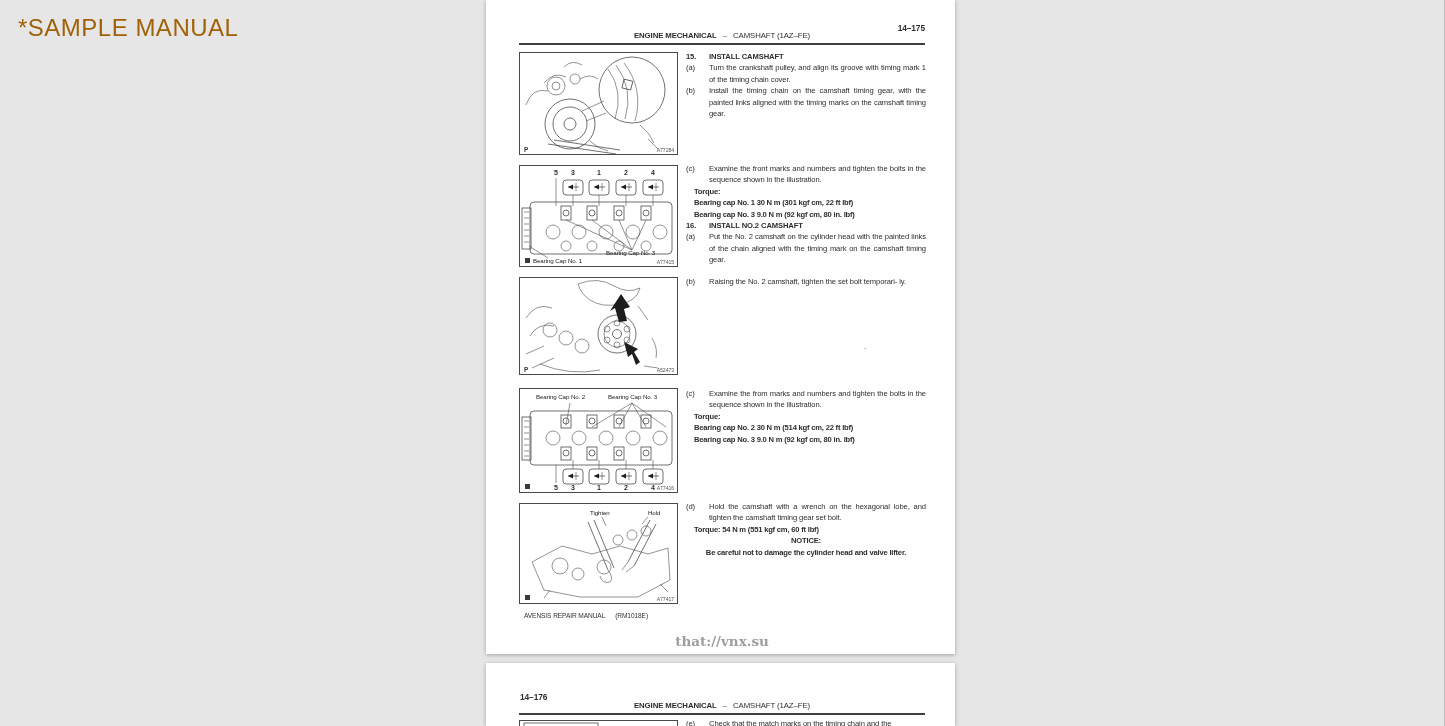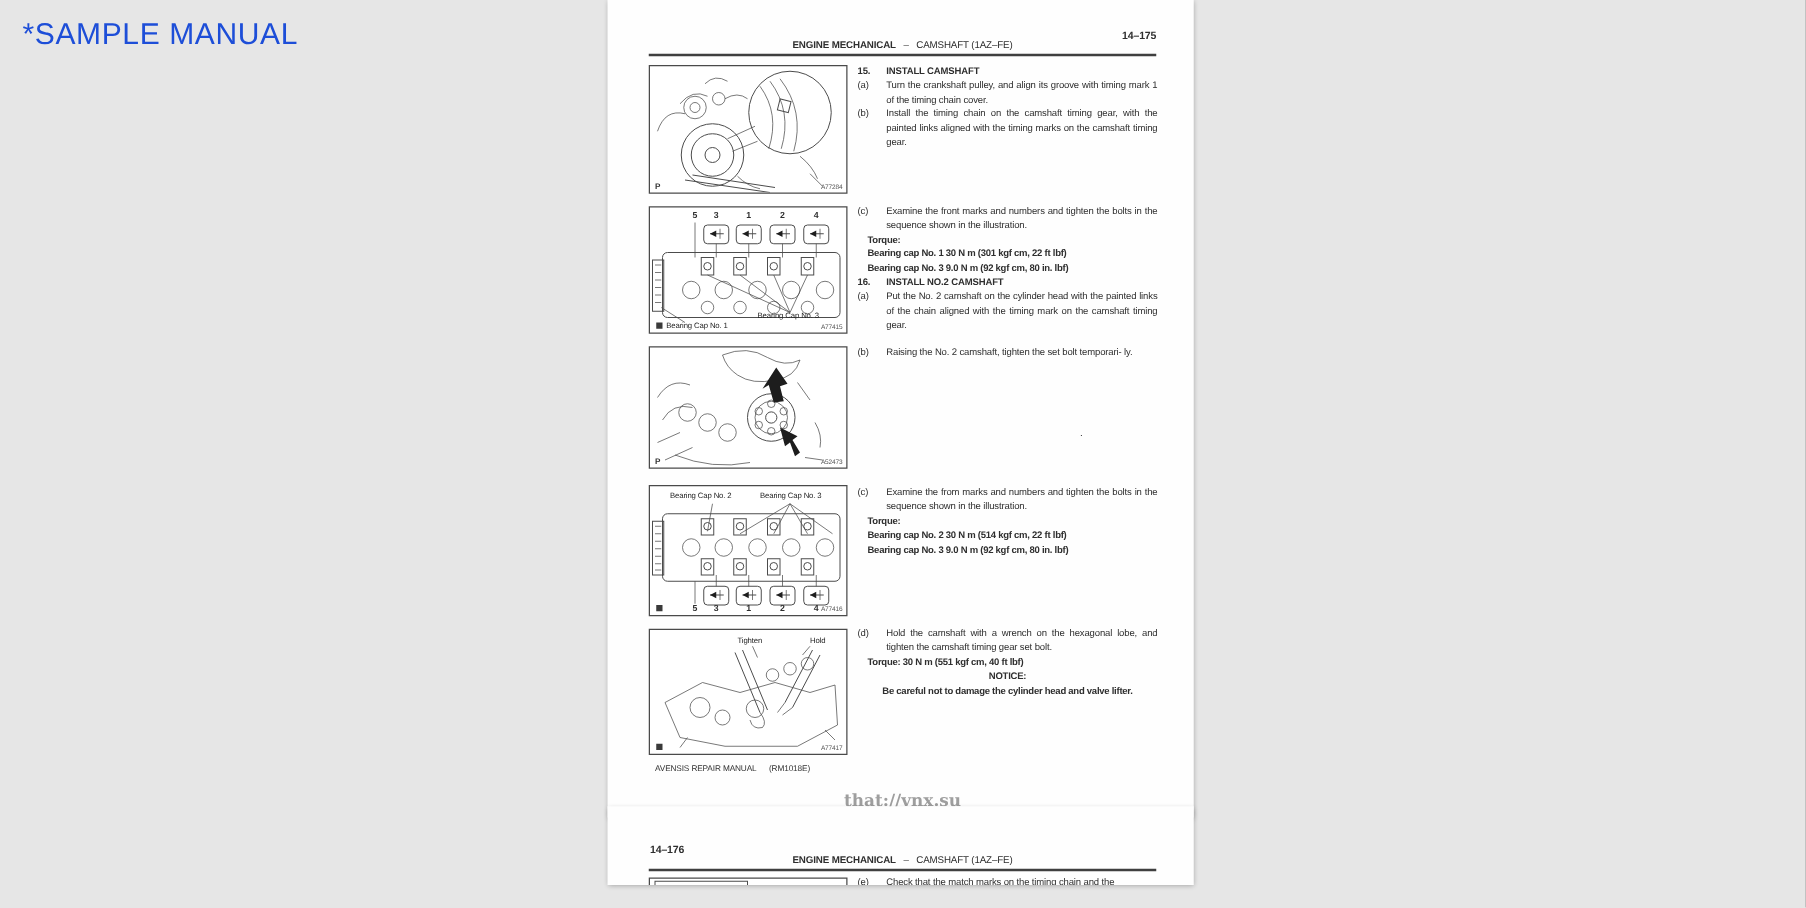--- a/index.html
+++ b/index.html
@@ -1,25 +1,25 @@
 <!DOCTYPE html>
 <html><head>
 <meta charset="utf-8">
 <style>
   * { margin:0; padding:0; box-sizing:border-box; }
   html,body { width:1445px; height:726px; overflow:hidden; }
   body { background:#e6e6e6; font-family:"Liberation Sans", sans-serif; color:#2e2e2e; }
   #viewer { position:relative; width:1445px; height:726px; background:#e6e6e6; }
   .right-edge { position:absolute; right:0; top:0; bottom:0; width:1px; background:#c2c2c2; }
 
-  .sample-overlay { position:absolute; left:18px; top:14px; font-size:24px; letter-spacing:0.5px; color:#1d4ed8; }
+  .sample-overlay { position:absolute; left:18px; top:14px; font-size:24px; letter-spacing:0.5px; color:#a16207; }
 
   .page { position:absolute; left:486px; width:469px; background:#fefefe; box-shadow:0 1px 4px rgba(0,0,0,0.30); overflow:hidden; }
   #page1 { top:0; height:654px; }
-  #page2 { top:645px; height:63px; }
+  #page2 { top:663px; height:63px; }
 
   .pagenum { position:absolute; font-size:8.4px; font-weight:bold; letter-spacing:-0.1px; }
   #page1 .pagenum { top:23px; right:30px; }
   #page2 .pagenum { top:29px; left:34px; }
 
   .hdrrow { position:absolute; left:33px; width:406px; text-align:center;
             border-bottom:2px solid #3f3f3f; padding-bottom:3px; font-size:7.8px; letter-spacing:-0.1px; }
   #page1 .hdrrow { top:31px; }
   #page2 .hdrrow { top:38px; }
   .hdr-section { font-weight:bold; }
@@ -302,21 +302,21 @@
       <div class="torq">Torque:</div>
       <div class="torq">Bearing cap No. 2  30 N m (514 kgf cm, 22 ft lbf)</div>
       <div class="torq">Bearing cap No. 3  9.0 N m (92 kgf cm, 80 in. lbf)</div>
     </div>
 
     <div class="tblock" style="top:501px;">
       <div class="step">
         <span class="n">(d)</span>
         <span class="t">Hold the camshaft with a wrench on the hexagonal lobe, and tighten the camshaft timing gear set bolt.</span>
       </div>
-      <div class="torq">Torque: 30 N m (551 kgf cm, 40 ft lbf)</div>
+      <div class="torq">Torque: 54 N m (551 kgf cm, 60 ft lbf)</div>
       <div class="notice">NOTICE:</div>
       <div class="notice">Be careful not to damage the cylinder head and valve lifter.</div>
     </div>
 
     <div class="footer">
       <span>AVENSIS REPAIR MANUAL</span><span class="code-part">(RM1018E)</span>
     </div>
 
     <div class="watermark">that://vnx.su</div>
   </div>

